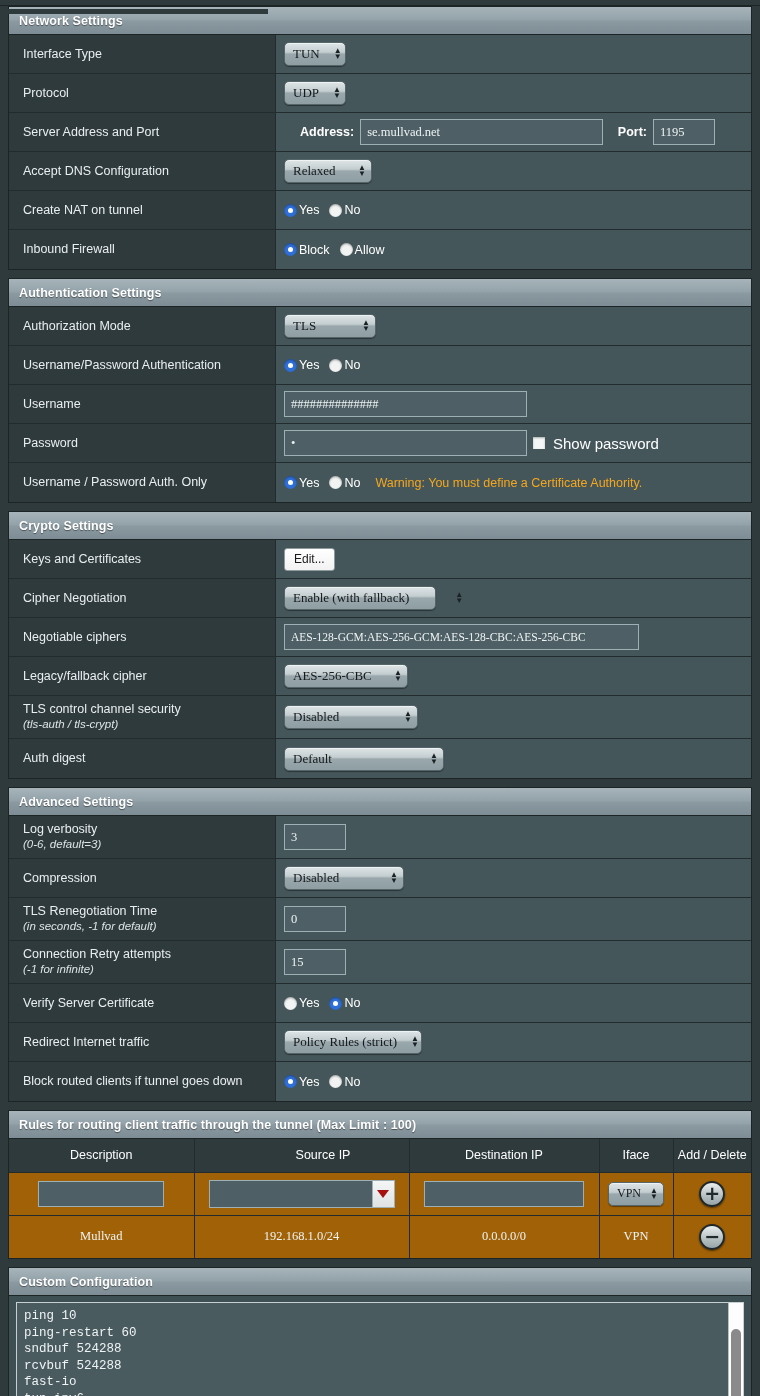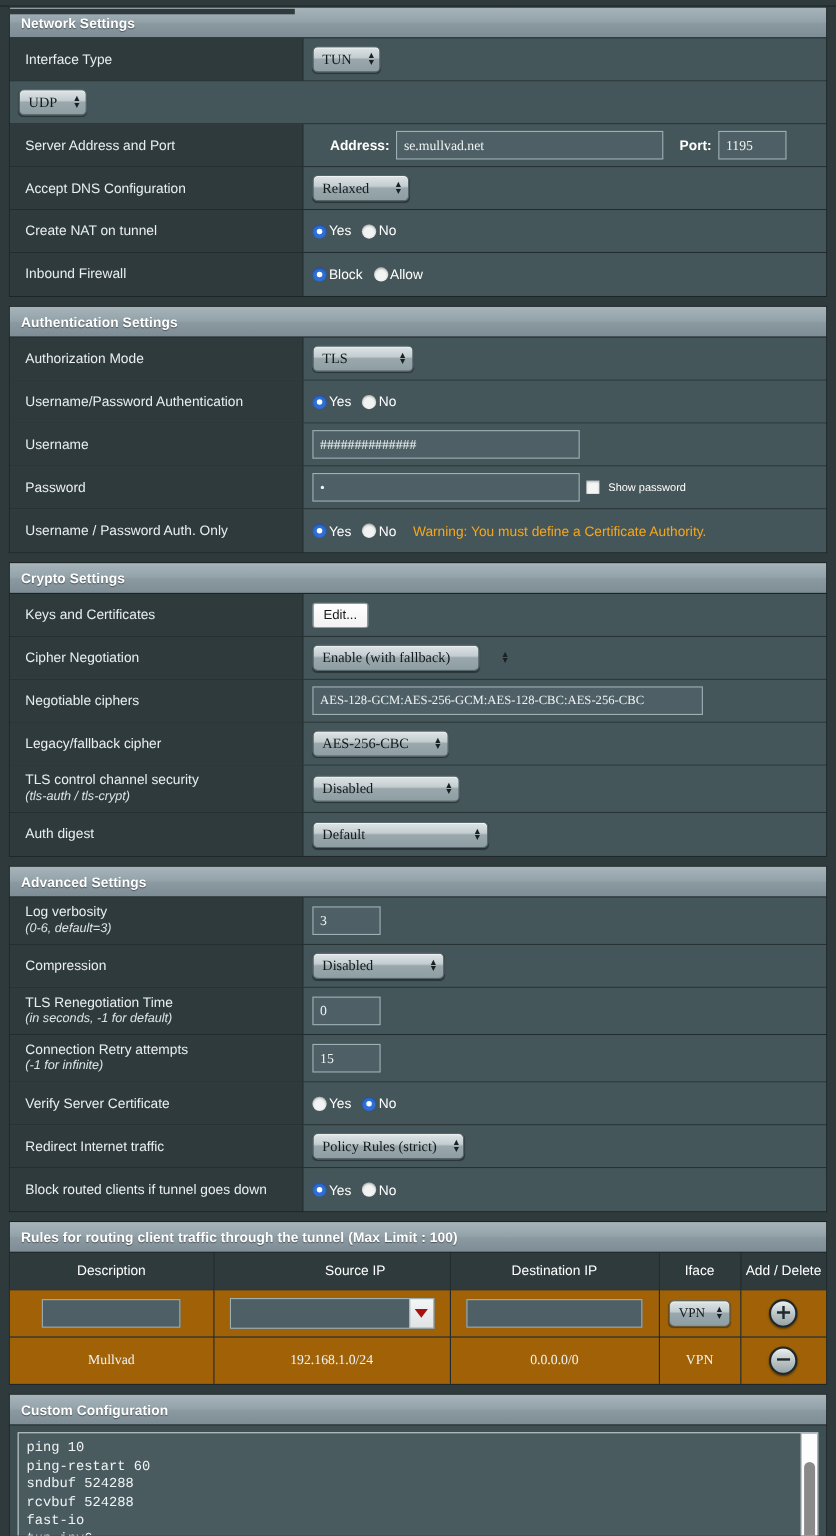--- a/index.html
+++ b/index.html
@@ -152,21 +152,21 @@
   .rlab.tight { margin-right: 5px; }
 
   
   .cbox {
     width: 12px; height: 12px;
     background: #f4f6f6;
     display: inline-block; vertical-align: middle;
     box-shadow: inset 0 1px 2px rgba(0,0,0,0.3);
     cursor: pointer;
   }
-  .cblab { color: #ffffff; font-size: 10px; margin-left: 2px; }
+  .cblab { color: #ffffff; font-size: 15px; margin-left: 2px; }
 
   
   .btn {
     background: linear-gradient(to bottom, #ffffff 0%, #f2f2f2 100%);
     border: 1px solid #8d9a9e;
     border-radius: 3px;
     color: #1a1a1a;
     font-size: 12px;
     padding: 3px 9px 4px 9px;
     font-family: "Liberation Sans", sans-serif;
@@ -300,20 +300,23 @@
           <span class="txt">TUN</span>
           <span class="arrows">
               <span>▲</span>
               <span>▼</span>
             </span>
         </span>
       </div>
     </div>
 
     <div class="row">
+      <div class="lbl">
+        <span>Protocol</span>
+      </div>
       <div class="val">
         <span class="sel w-udp">
           <span class="txt">UDP</span>
           <span class="arrows">
               <span>▲</span>
               <span>▼</span>
             </span>
         </span>
       </div>
     </div>

